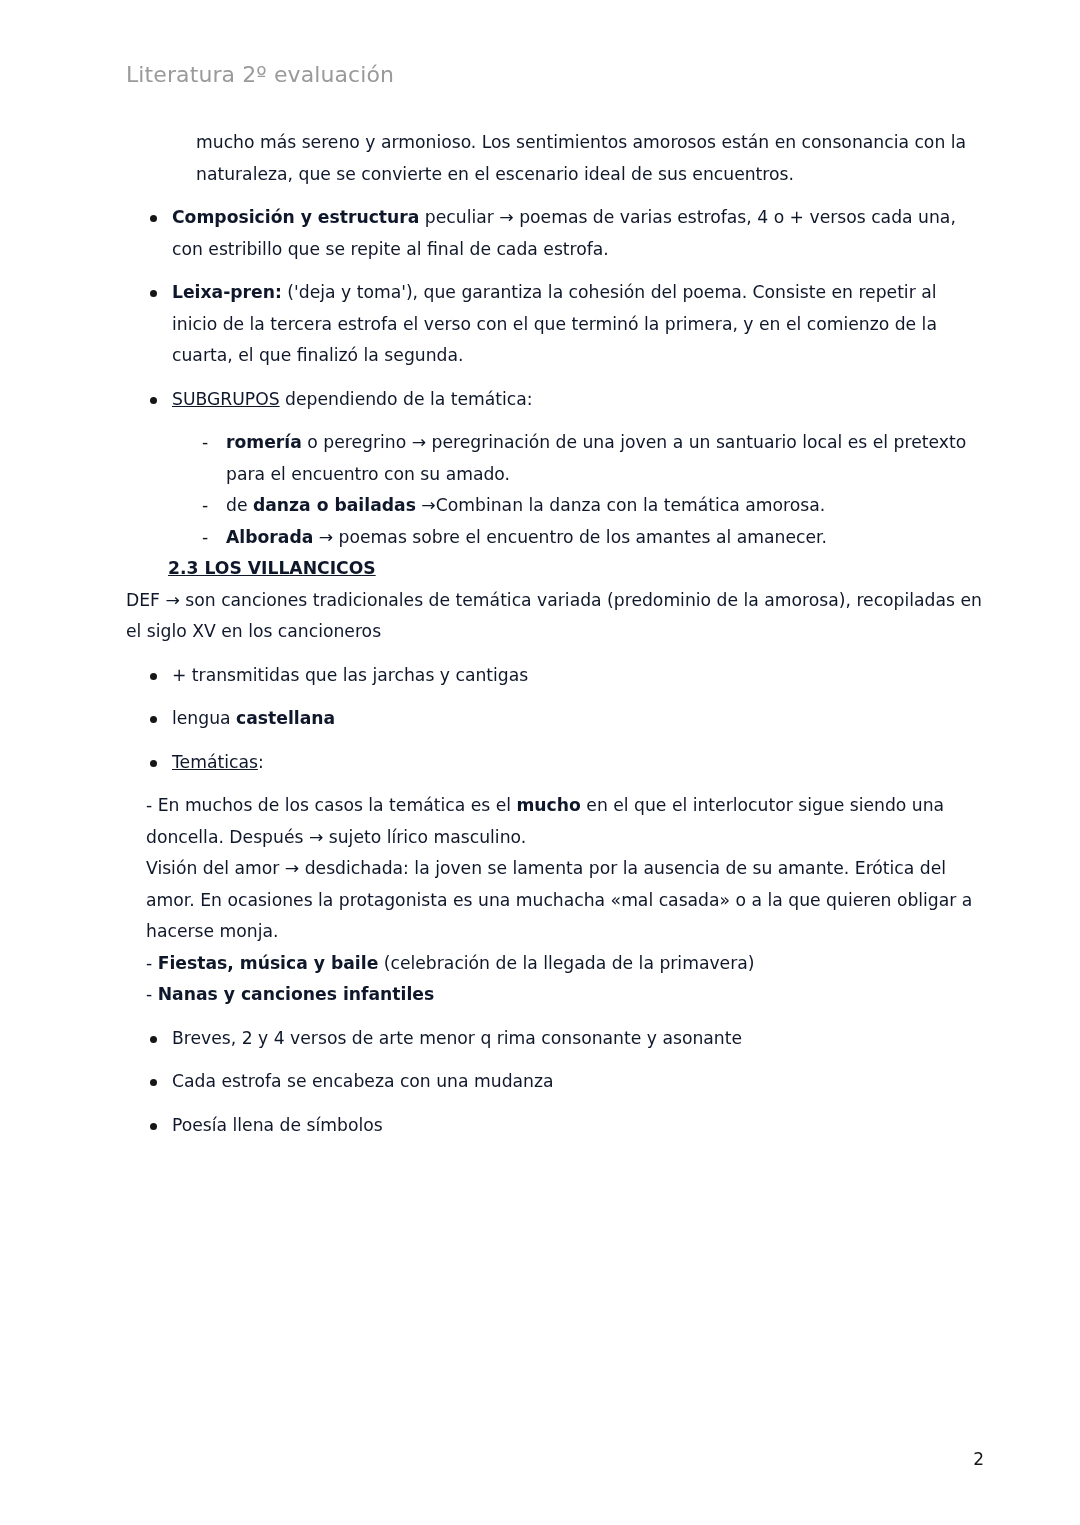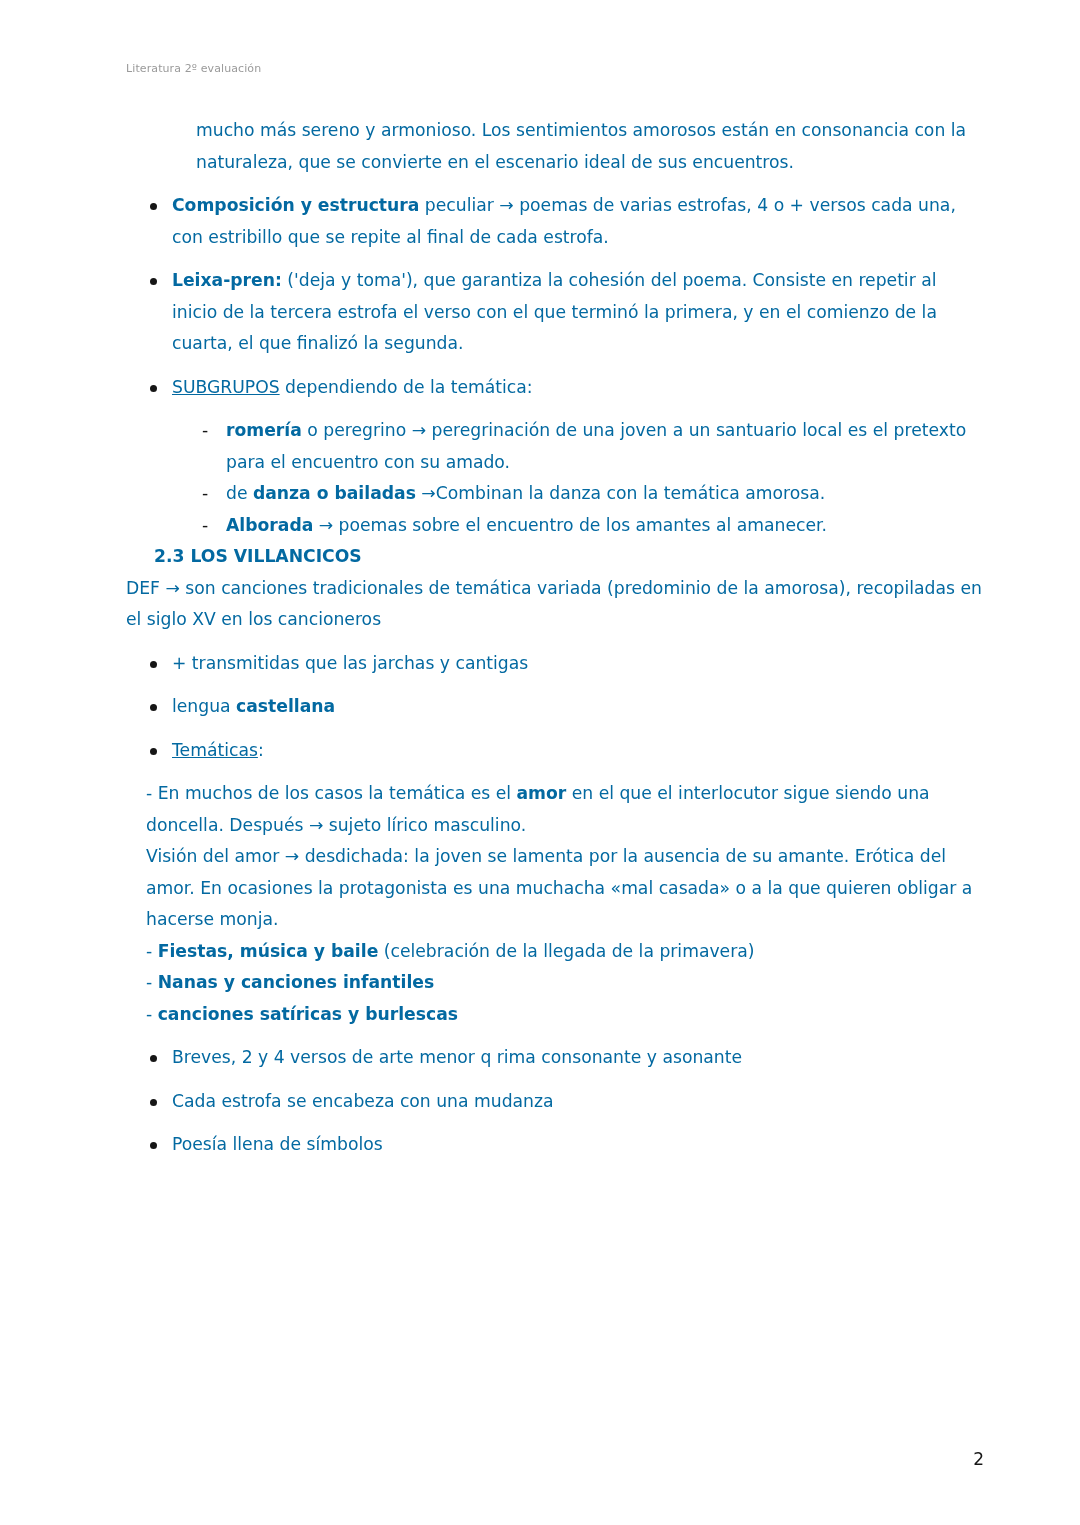--- a/index.html
+++ b/index.html
@@ -16,30 +16,30 @@
     overflow: hidden;
   }
   .page {
     position: relative;
     width: 1080px;
     height: 1525px;
     box-sizing: border-box;
     padding: 62px 96px 40px 126px;
   }
   .header {
-    font-size: 11px;
+    font-size: 22px;
     color: #9a9a9a;
     letter-spacing: 0.1px;
     margin: 0 0 40px 0;
     font-weight: 400;
   }
   .body-text {
     font-size: 17.2px;
     line-height: 31.5px;
-    color: #0369a1;
+    color: #0f172a;
   }
   .indent-block {
     margin-left: 70px;
   }
   p {
     margin: 0;
   }
   b, .b {
     font-weight: 700;
   }
@@ -77,22 +77,23 @@
     padding-left: 34px;
   }
   ul.dashes > li::before {
     content: "-";
     position: absolute;
     left: 10px;
     top: 0;
     color: #161616;
   }
   .section-heading {
-    margin-left: 28px;
+    margin-left: 42px;
     font-weight: 700;
+    text-decoration: underline;
   }
   .sub-para {
     margin-left: 20px;
   }
   .page-number {
     position: absolute;
     right: 96px;
     bottom: 56px;
     font-size: 17px;
     color: #161616;
@@ -146,31 +147,28 @@
       <li>
         <span>lengua </span><span class="b">castellana</span>
       </li>
       <li>
         <span class="u">Temáticas</span><span>:</span>
       </li>
     </ul>
 
     <div class="indent-block sub-para">
       <p>
-        <span>-  En muchos de los casos la temática es el </span><span class="b">amor</span><span> en el que el interlocutor sigue siendo una doncella. Después → sujeto lírico masculino.</span>
+        <span>-  En muchos de los casos la temática es el </span><span class="b">mucho</span><span> en el que el interlocutor sigue siendo una doncella. Después → sujeto lírico masculino.</span>
       </p>
       <p>Visión del amor → desdichada: la joven se lamenta por la ausencia de su amante. Erótica del amor. En ocasiones la protagonista es una muchacha «mal casada» o a la que quieren obligar a hacerse monja.</p>
       <p>
         <span>- </span><span class="b">Fiestas, música y baile</span><span> (celebración de la llegada de la primavera)</span>
       </p>
       <p>
         <span>- </span><span class="b">Nanas y canciones infantiles</span>
-      </p>
-      <p>
-        <span>- </span><span class="b">canciones satíricas y burlescas</span>
       </p>
     </div>
 
     <ul class="bullets">
       <li>
         <span>Breves, 2 y 4 versos de arte menor q rima consonante y asonante</span>
       </li>
       <li>
         <span>Cada estrofa se encabeza con una mudanza</span>
       </li>

